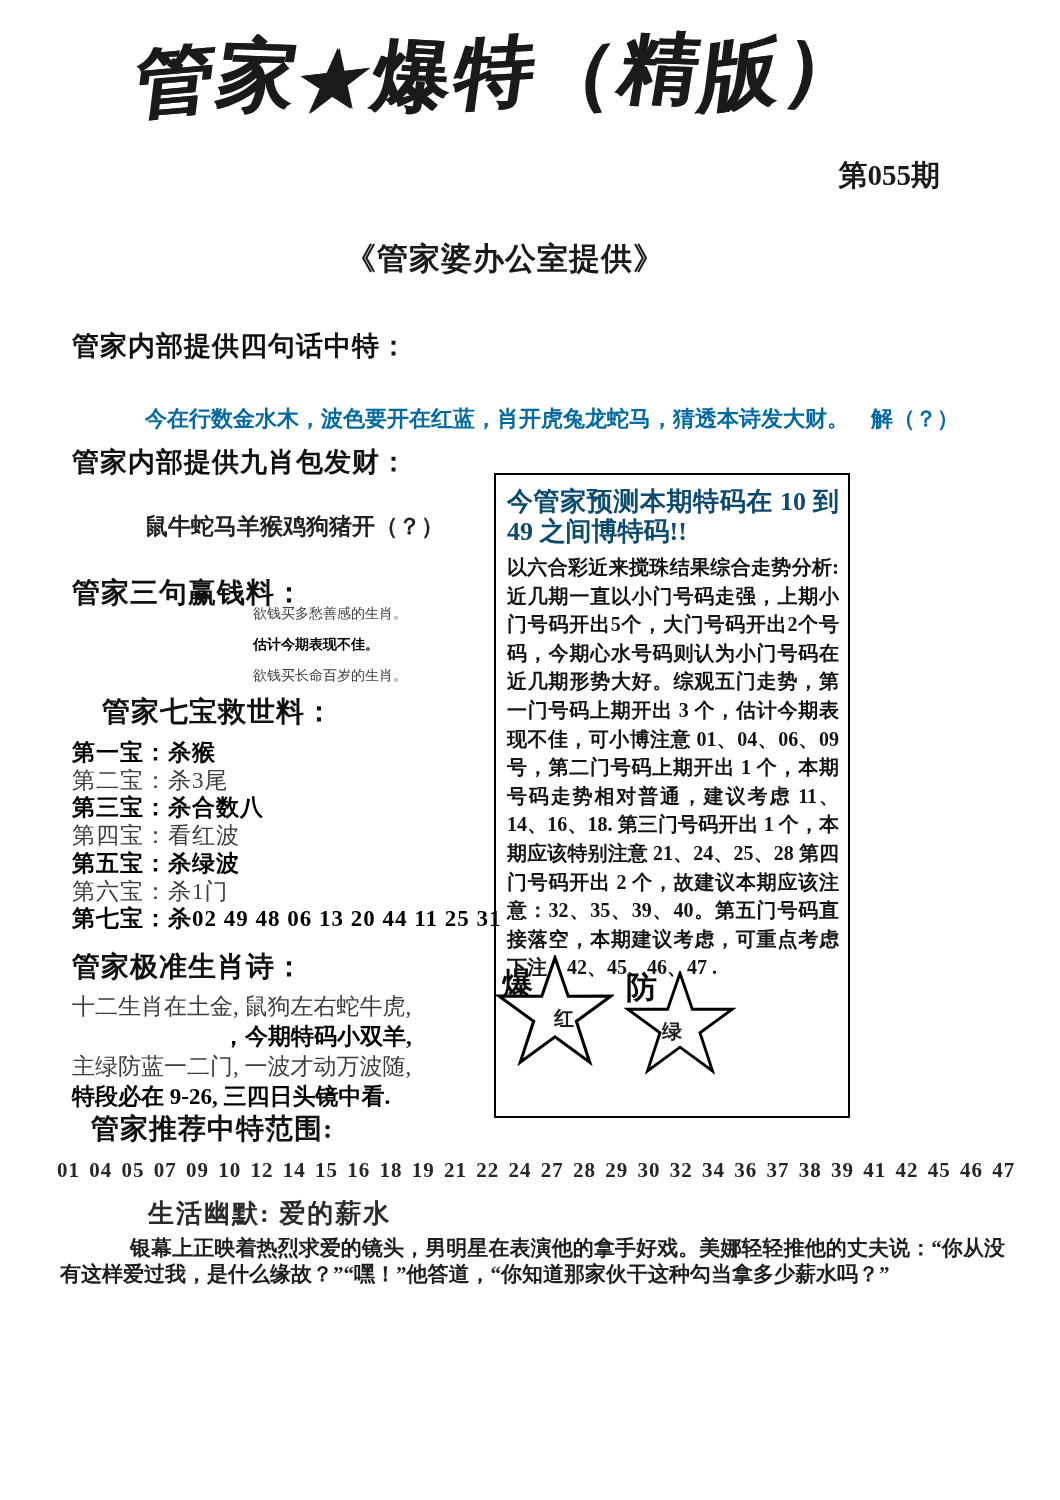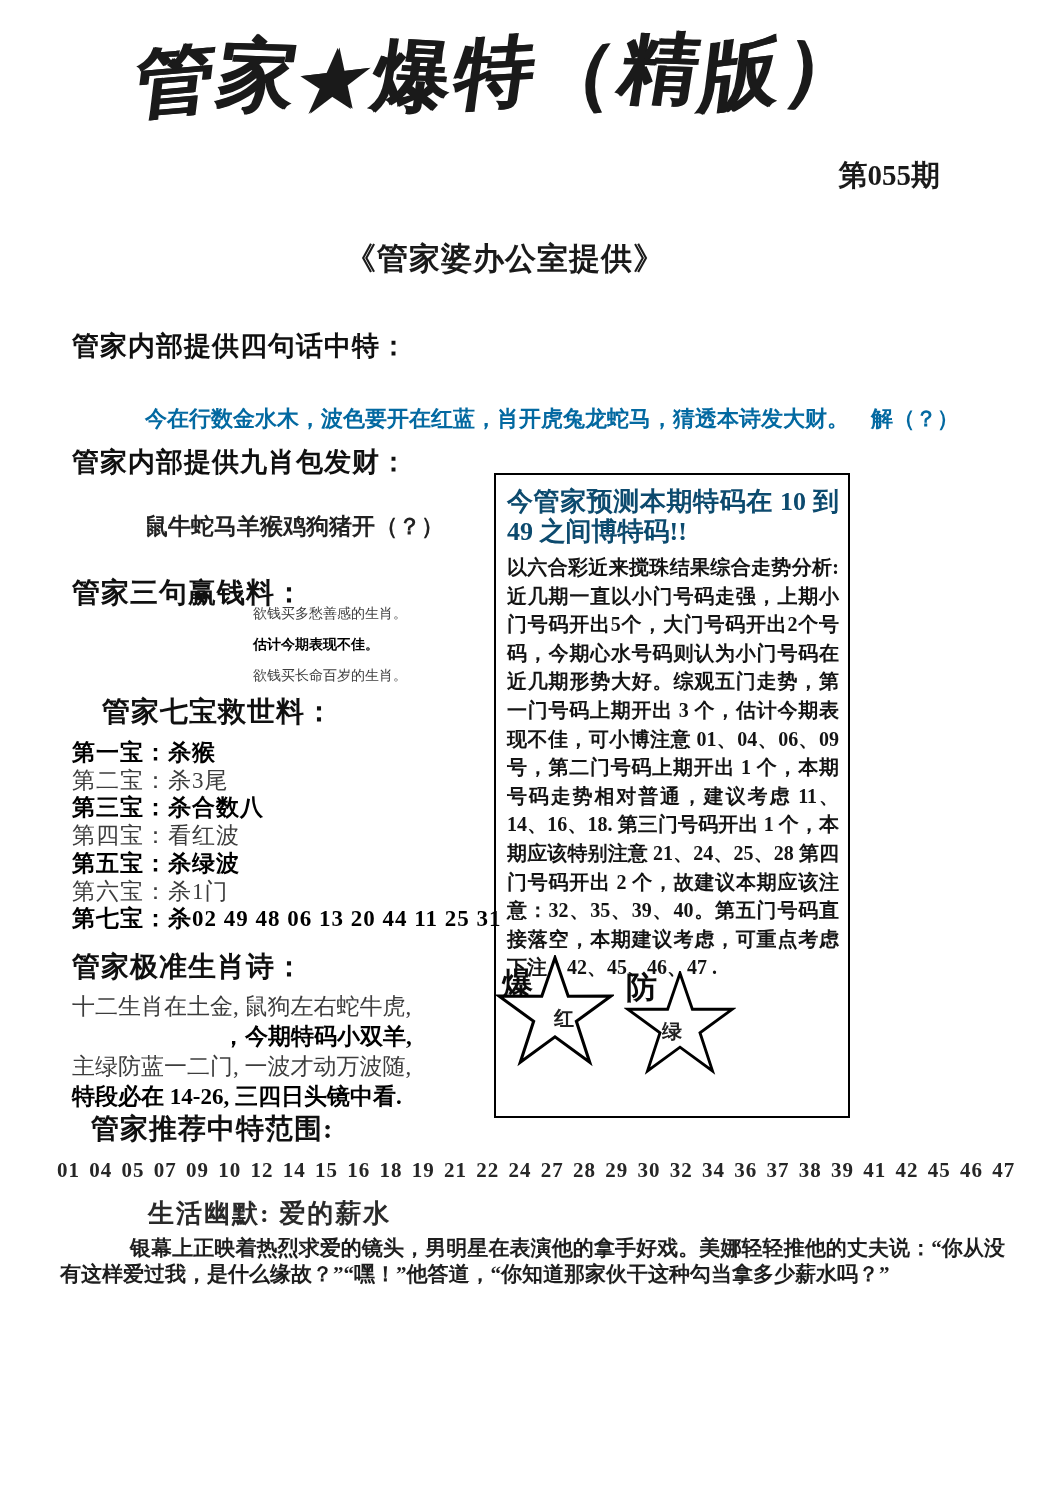--- a/index.html
+++ b/index.html
@@ -101,21 +101,21 @@
     <div class="t-strong">第五宝：杀绿波</div>
     <div class="t-soft">第六宝：杀1门</div>
     <div class="t-strong">第七宝：杀02 49 48 06 13 20 44 11 25 31</div>
   </div>
 
   <div class="abs h-sec h-poem">管家极准生肖诗：</div>
   <div class="abs poem-lines">
     <div class="t-soft">十二生肖在土金, 鼠狗左右蛇牛虎,</div>
     <div class="t-strong poem-indent">，今期特码小双羊,</div>
     <div class="t-soft">主绿防蓝一二门, 一波才动万波随,</div>
-    <div class="t-strong">特段必在 14-26, 三四日头镜中看.</div>
+    <div class="t-strong">特段必在 9-26, 三四日头镜中看.</div>
   </div>
 
   <div class="abs h-sec h-range">管家推荐中特范围:</div>
   <div class="abs numbers">01 04 05 07 09 10 12 14 15 16 18 19 21 22 24 27 28 29 30 32 34 36 37 38 39 41 42 45 46 47</div>
 
   <div class="abs humor-head">生活幽默: 爱的薪水</div>
   <div class="abs joke">银幕上正映着热烈求爱的镜头，男明星在表演他的拿手好戏。美娜轻轻推他的丈夫说：“你从没有这样爱过我，是什么缘故？”“嘿！”他答道，“你知道那家伙干这种勾当拿多少薪水吗？”</div>
 
   <div class="abs pbox">
     <div class="pbox-intro">今管家预测本期特码在 10 到 49 之间博特码!!</div>

